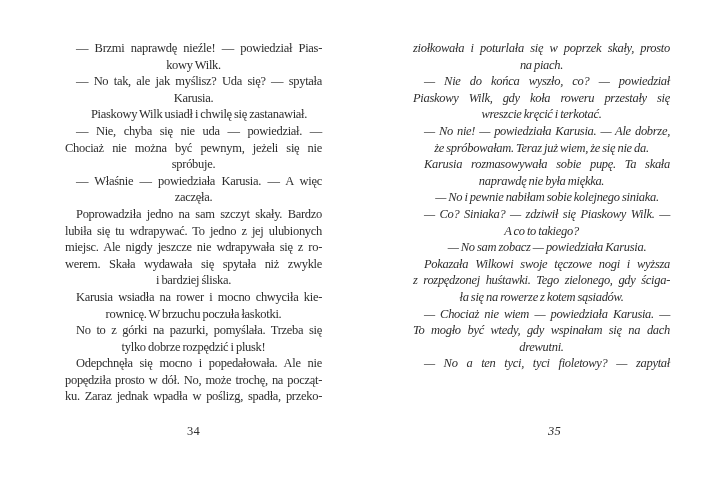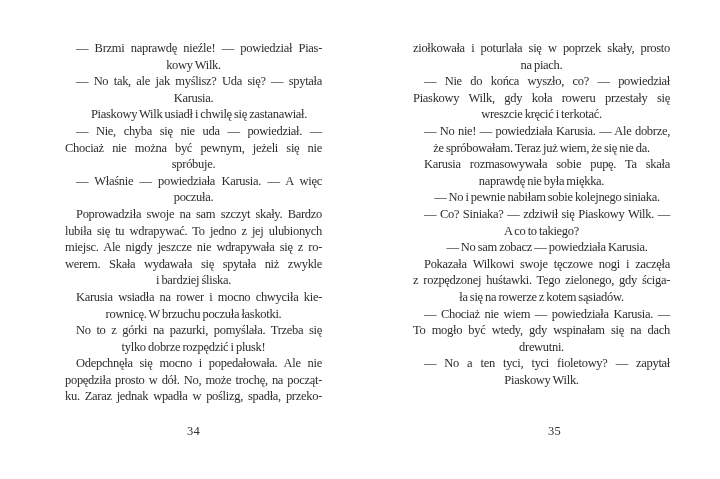--- a/index.html
+++ b/index.html
@@ -16,21 +16,21 @@
     font-family: "Liberation Serif", "DejaVu Serif", serif;
     color: #2d2d2d;
   }
   .page {
     position: absolute;
     top: 0;
     width: 360px;
     height: 479px;
   }
   .page.left  { left: 0; margin-left: 8px; }
-  .page.right { left: 360px; }
+  .page.right { left: 360px; font-style: italic; }
 
   .column {
     position: absolute;
     top: 40px;
   }
   .page.left  .column { left: 57px; width: 257px; }
   .page.right .column { left: 53px; width: 257px; }
 
   .line {
     font-size: 12.5px;
@@ -81,23 +81,23 @@
         <div class="line indent flush">Piaskowy Wilk usiadł i chwilę się zastanawiał.</div>
 
         <div class="line indent">— Nie, chyba się nie uda — powiedział. —</div>
 
         <div class="line">Chociaż nie można być pewnym, jeżeli się nie</div>
 
         <div class="line flush">spróbuje.</div>
 
         <div class="line indent">— Właśnie — powiedziała Karusia. — A więc</div>
 
-        <div class="line flush">poczuła.</div>
+        <div class="line flush">zaczęła.</div>
 
-        <div class="line indent">Poprowadziła swoje na sam szczyt skały. Bardzo</div>
+        <div class="line indent">Poprowadziła jedno na sam szczyt skały. Bardzo</div>
 
         <div class="line">lubiła się tu wdrapywać. To jedno z jej ulubionych</div>
 
         <div class="line">miejsc. Ale nigdy jeszcze nie wdrapywała się z ro-</div>
 
         <div class="line">werem. Skała wydawała się spytała niż zwykle</div>
 
         <div class="line flush">i bardziej śliska.</div>
 
         <div class="line indent">Karusia wsiadła na rower i mocno chwyciła kie-</div>
@@ -139,33 +139,32 @@
         <div class="line flush">naprawdę nie była miękka.</div>
 
         <div class="line indent flush">— No i pewnie nabiłam sobie kolejnego siniaka.</div>
 
         <div class="line indent">— Co? Siniaka? — zdziwił się Piaskowy Wilk. —</div>
 
         <div class="line flush">A co to takiego?</div>
 
         <div class="line indent flush">— No sam zobacz — powiedziała Karusia.</div>
 
-        <div class="line indent">Pokazała Wilkowi swoje tęczowe nogi i zaczęła</div>
+        <div class="line indent">Pokazała Wilkowi swoje tęczowe nogi i wyższa</div>
 
 
         <div class="line">z rozpędzonej huśtawki. Tego zielonego, gdy ściga-</div>
 
         <div class="line flush">ła się na rowerze z kotem sąsiadów.</div>
 
         <div class="line indent">— Chociaż nie wiem — powiedziała Karusia. —</div>
 
         <div class="line">To mogło być wtedy, gdy wspinałam się na dach</div>
 
         <div class="line flush">drewutni.</div>
 
         <div class="line indent">— No a ten tyci, tyci fioletowy? — zapytał</div>
 
-        <div class="line flush">Piaskowy Wilk.</div>
       </div>
     <div class="folio">35</div>
   </div>
 
 </div>
 
 </body></html>

